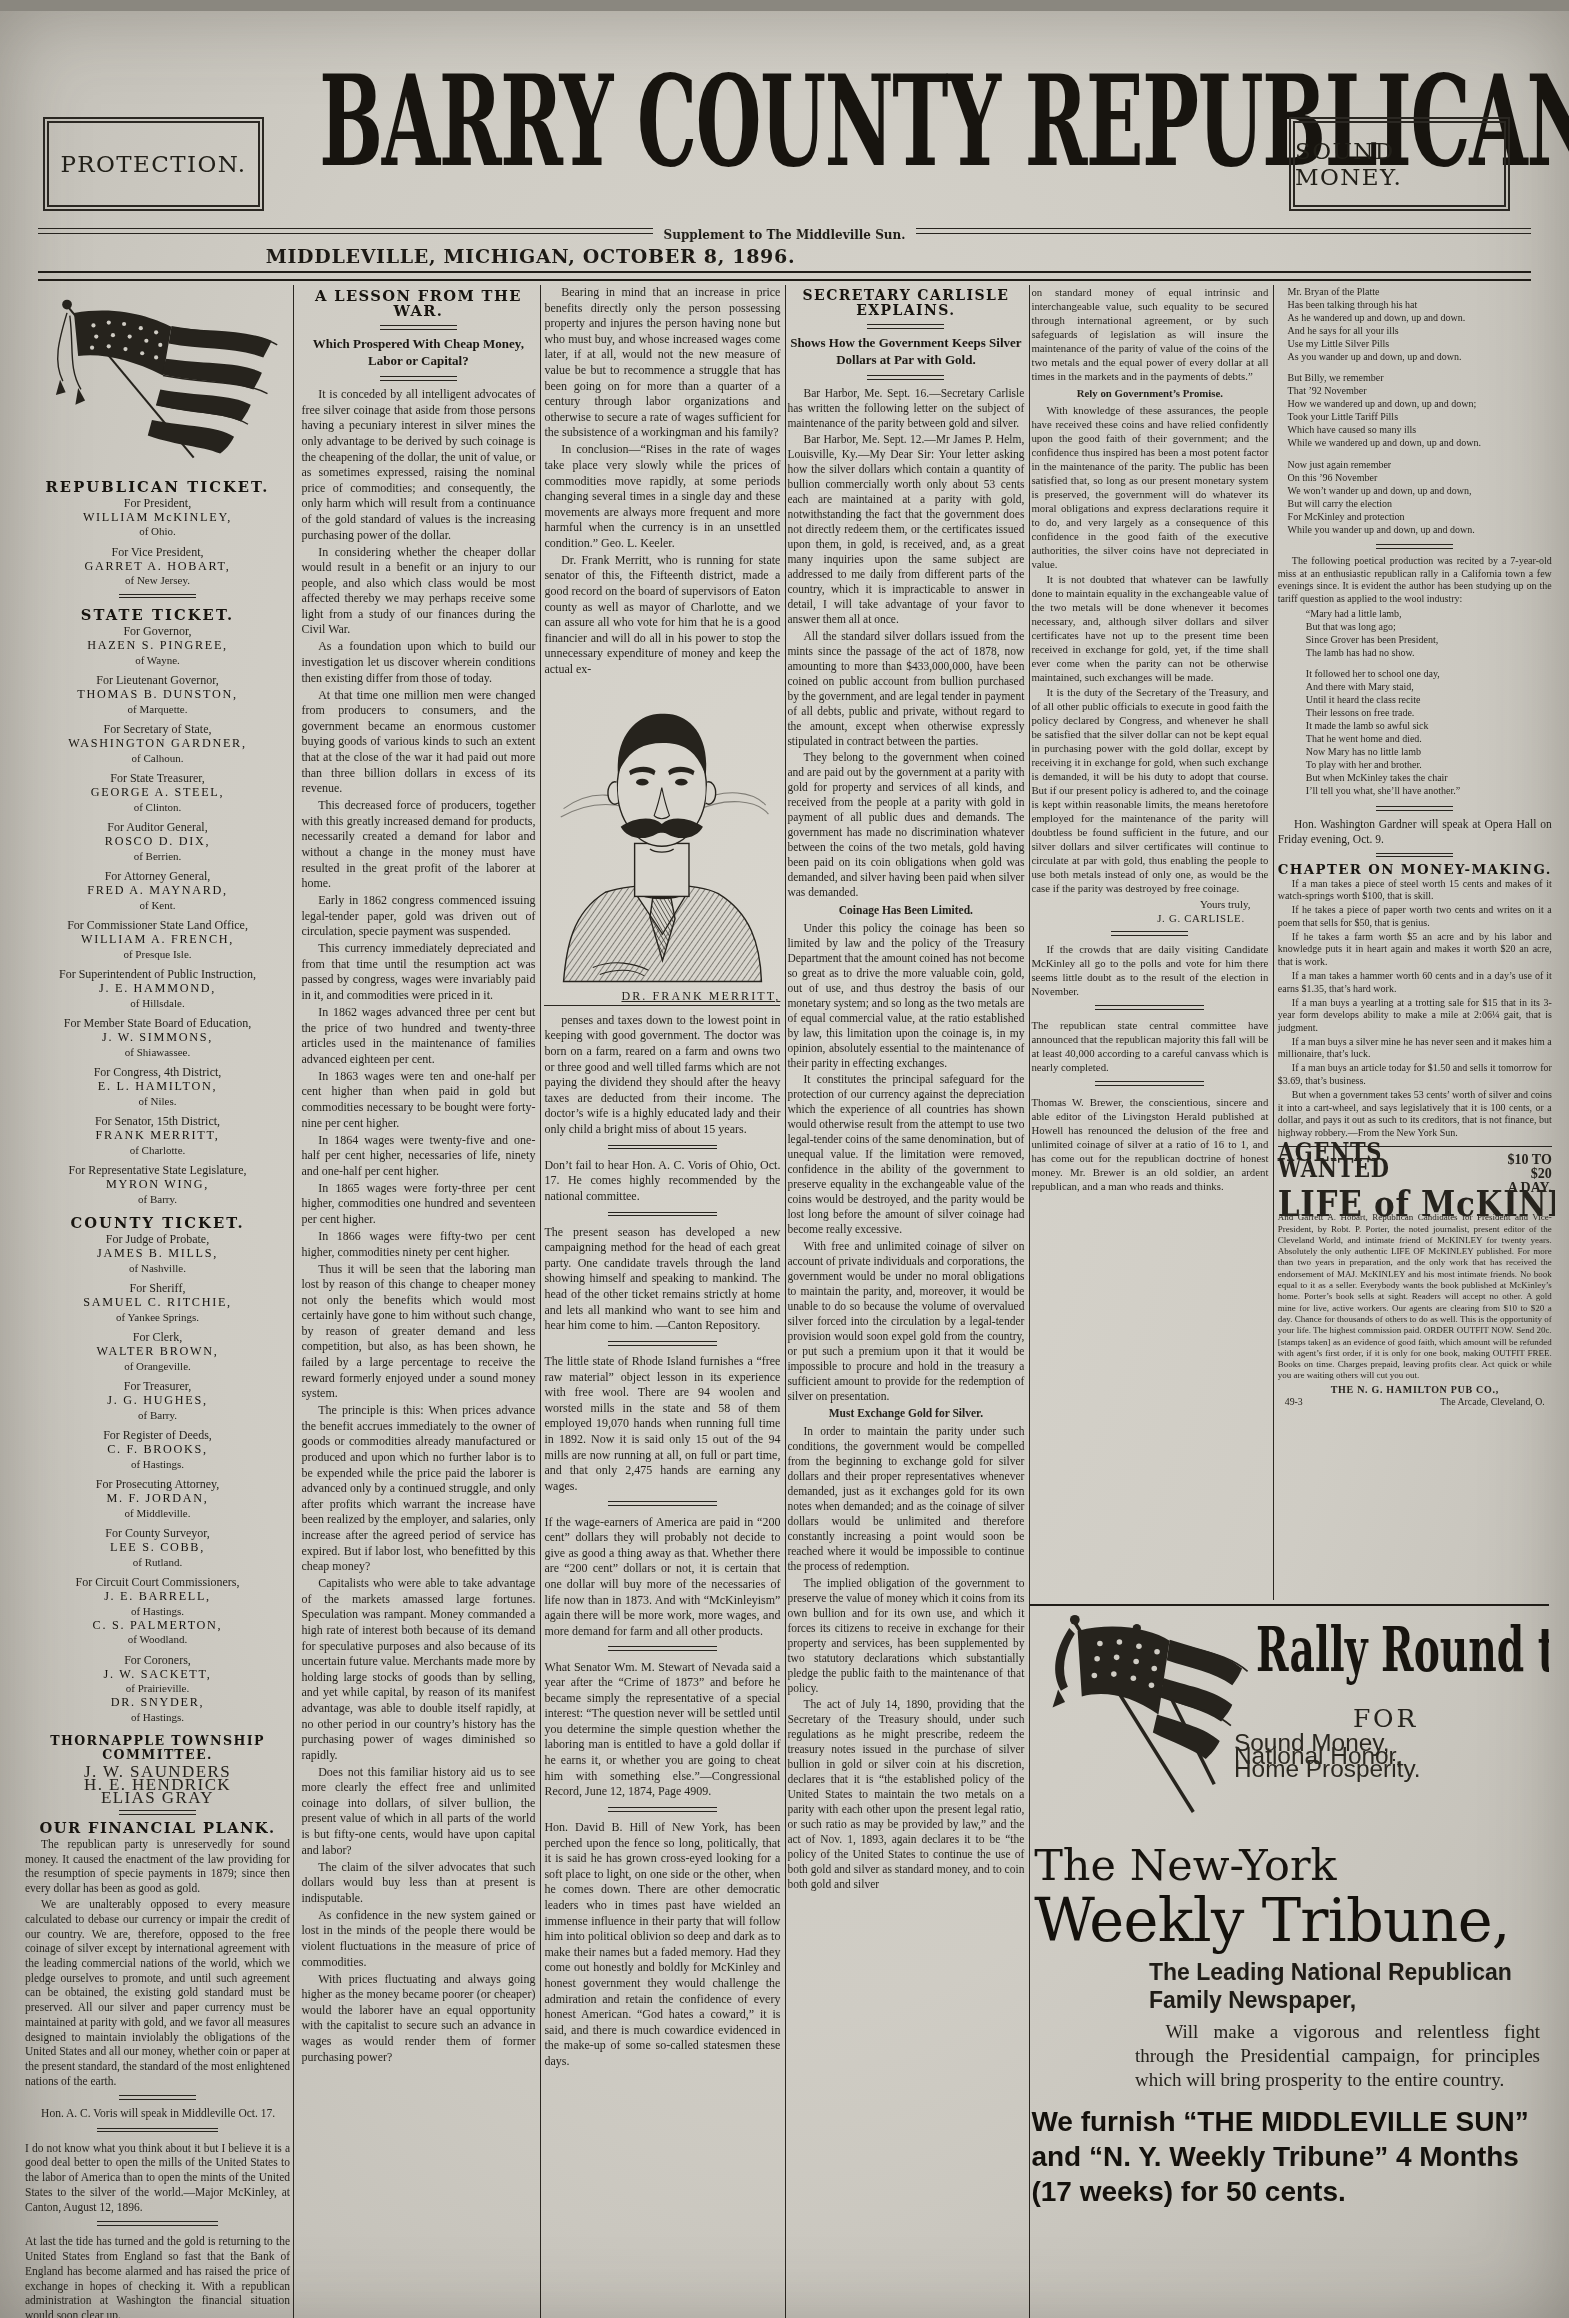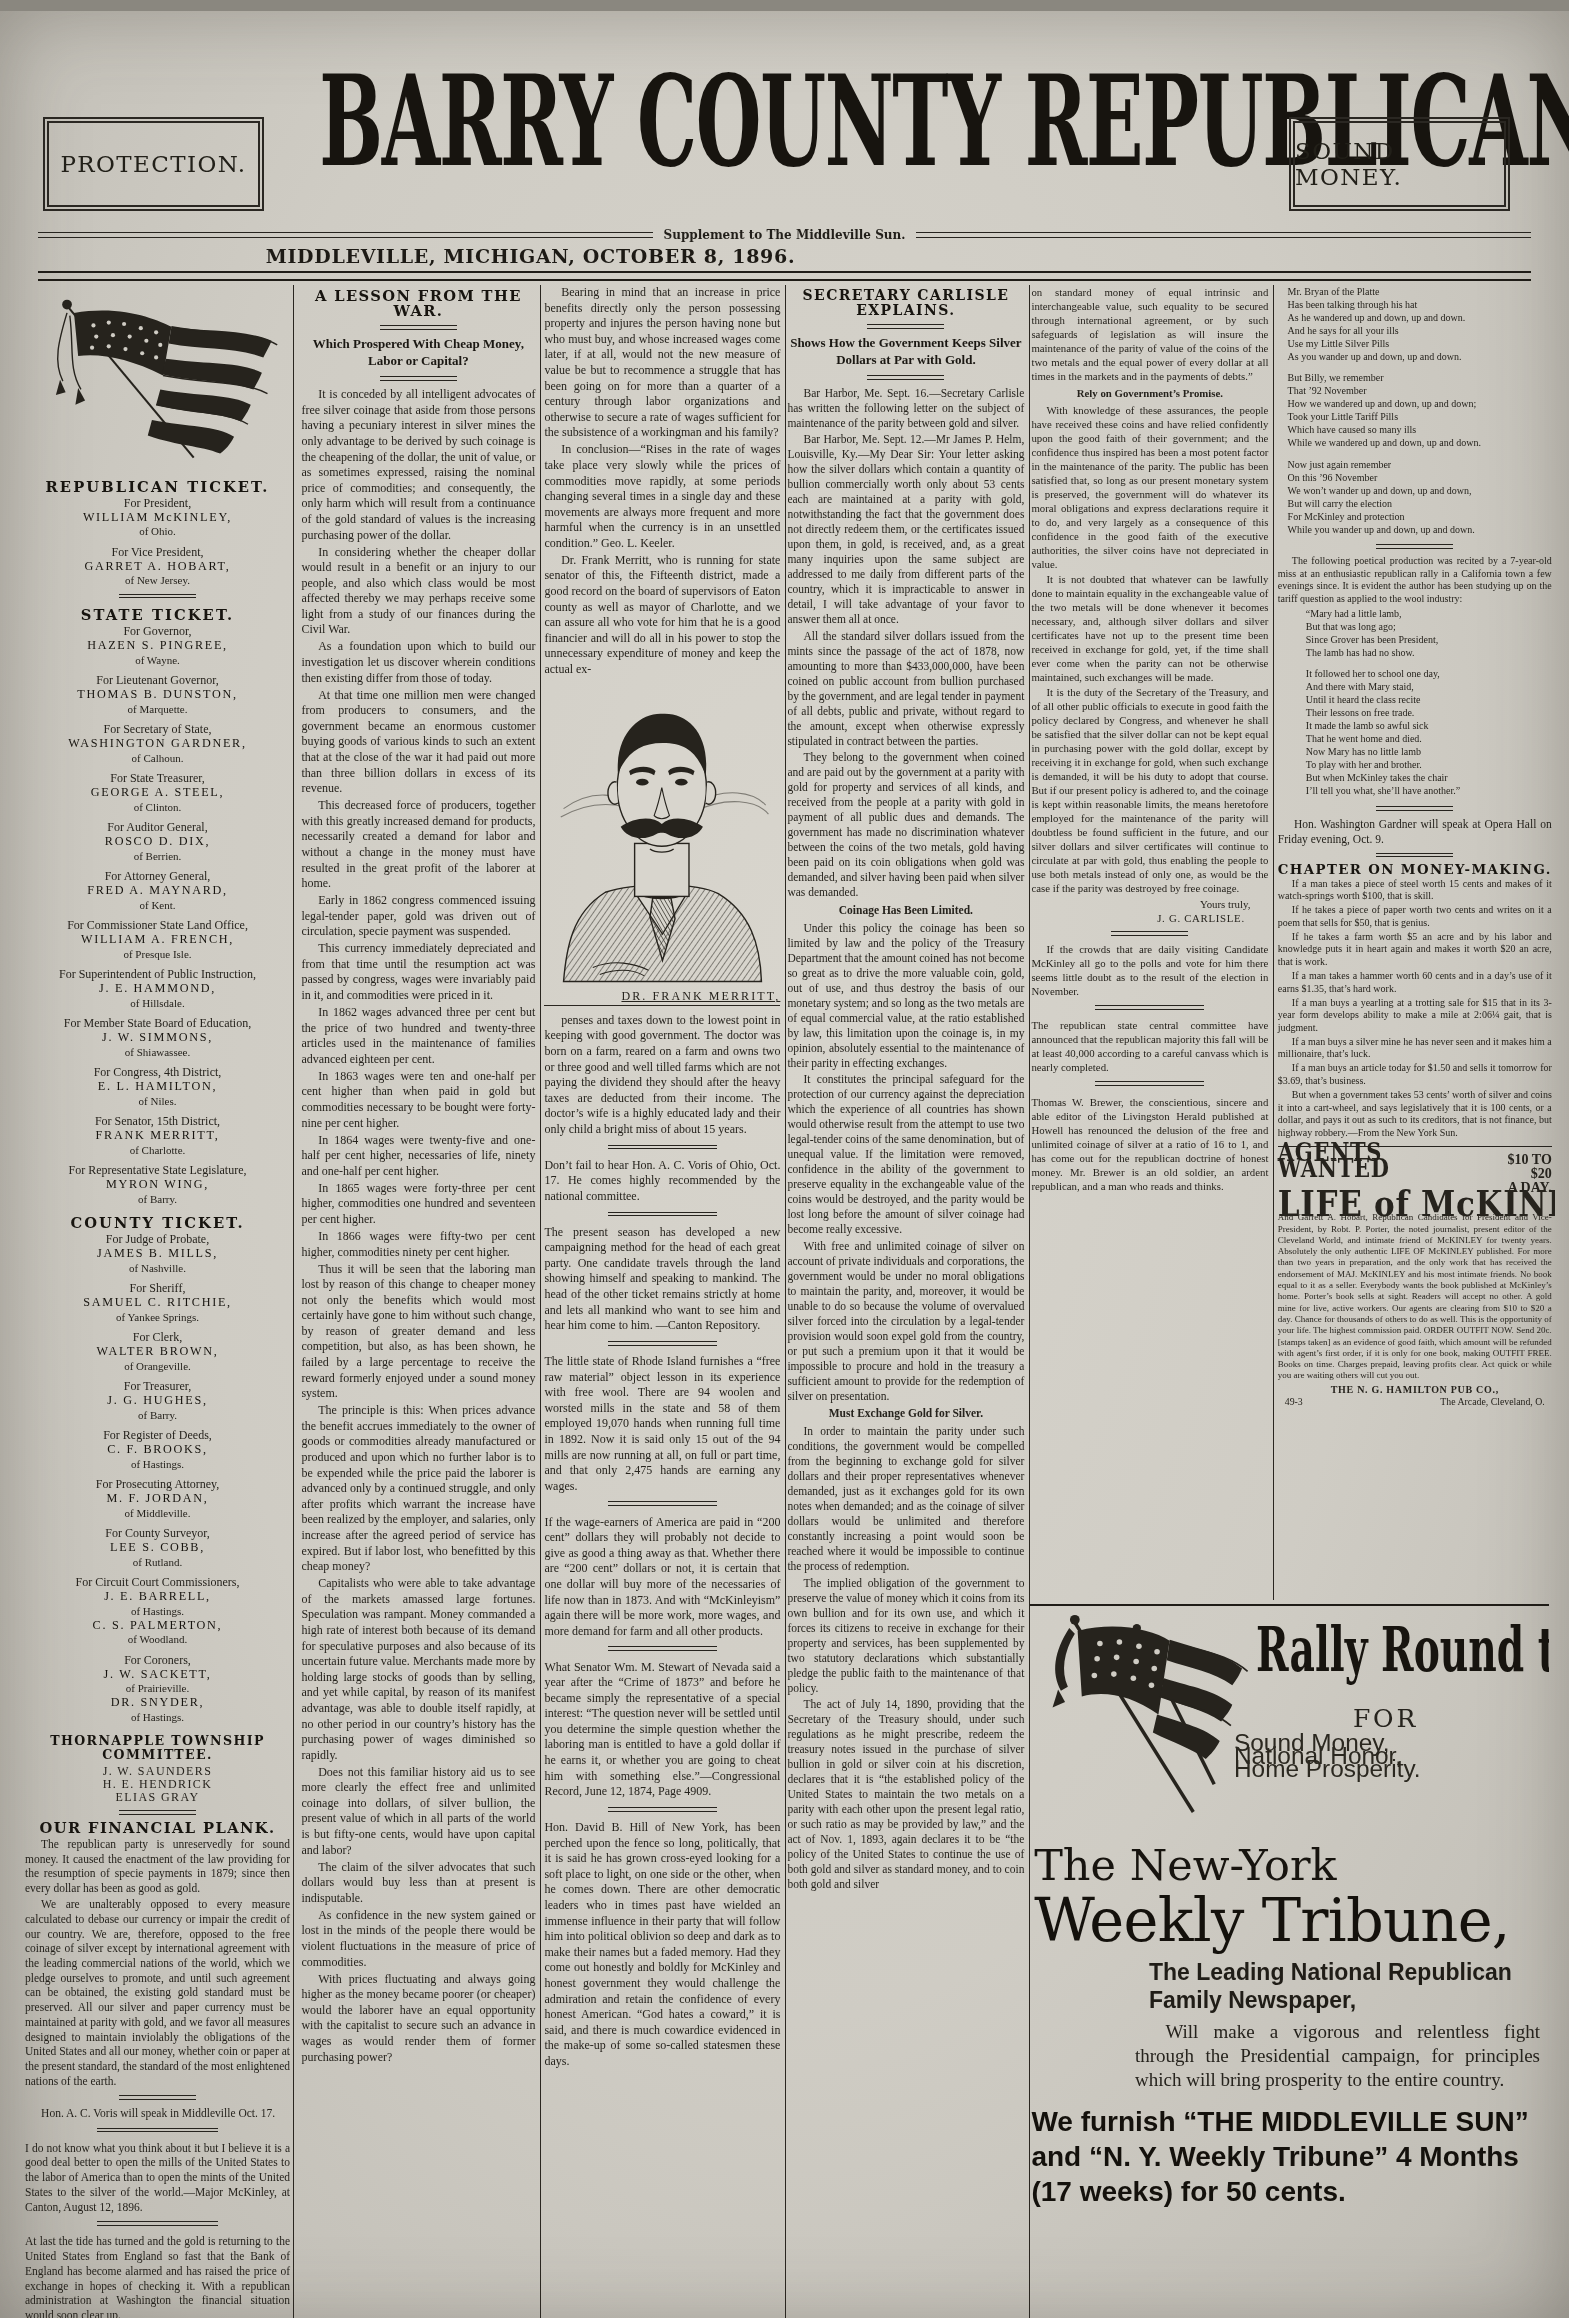--- a/index.html
+++ b/index.html
@@ -8,21 +8,21 @@
     color:#26231d;font-family:"Liberation Serif", serif;
     box-shadow:inset 0 0 84px rgba(60,55,45,.35);}
   
   .slogan-box{position:absolute;top:106px;height:82px;border:6.3px double #2a2722;display:flex;align-items:center;justify-content:center;
     font-family:"DejaVu Serif",serif;font-size:23px;letter-spacing:1.4px;color:#222019;}
   .slogan-box.left{left:43px;width:209px;}
   .slogan-box.right{left:1289px;width:209px;}
   .masthead{position:absolute;left:279px;top:67px;width:1005px;margin:0;text-align:center;
     font-family:"DejaVu Serif",serif;font-weight:700;font-size:82px;letter-spacing:-1.4px;color:#17140f;
     transform:scale(0.92,1.52);transform-origin:50% 60%;white-space:nowrap;}
-  .supp-row{position:absolute;left:38px;top:217px;width:1493px;display:flex;align-items:center;gap:11px;}
+  .supp-row{position:absolute;left:38px;top:217px;width:1493px;display:flex;gap:11px;}
   .hrule{flex:1;height:4.2px;border-top:1.4px solid #26231e;border-bottom:1.4px solid #26231e;}
   .supp-text{font-family:"DejaVu Serif",serif;font-size:12px;font-weight:700;color:#221f1a;white-space:nowrap;}
   .dateline{position:absolute;left:0;top:234px;width:1061px;text-align:center;font-family:"DejaVu Serif",serif;
     font-size:19px;font-weight:600;letter-spacing:0.7px;color:#1d1a15;}
   .thick-rule{position:absolute;left:38px;top:260px;width:1493px;height:6.3px;border-top:2.1px solid #1f1c17;border-bottom:2.1px solid #1f1c17;}
   
   .col{position:absolute;top:274px;overflow:hidden;text-align:justify;}
   .c1{left:25px;width:265px;height:2044px;border-right:1.4px solid #2a2620;padding-right:2.8px;font-size:11.5px;line-height:14.7px;text-align:center;}
   .c2{left:300px;width:234px;height:2044px;border-right:1.4px solid #2a2620;padding:0 4.2px 0 1.4px;font-size:12px;line-height:15.6px;}
   .c3{left:543px;width:236px;height:2044px;border-right:1.4px solid #2a2620;padding:0 4.2px 0 1.4px;font-size:12px;line-height:15.6px;}
@@ -35,21 +35,21 @@
   .art-sub{margin:5.6px 0 1.4px;text-align:center;font-weight:700;font-size:13px;line-height:16.7px;color:#1b1813;}
   .in-sub{text-align:center;font-weight:700;text-indent:0;margin:2.8px 0;}
   .rule2{width:77px;height:2.8px;margin:6.3px auto;border-top:0.7px solid #26231e;border-bottom:0.7px solid #26231e;}
   .rules-between > .para + .para::before{content:"";display:block;width:46%;height:2.8px;margin:7px auto 8.4px;
     border-top:0.7px solid #26231e;border-bottom:0.7px solid #26231e;}
   
   .tk{margin:0 0 6.3px;text-align:center;}
   .tk-office{font-size:12px;line-height:14px;}
   .tk-name{font-size:12.2px;line-height:14.7px;letter-spacing:1.7px;color:#17140f;}
   .tk-place{font-size:11px;line-height:14px;}
-  .committee-names{text-align:center;letter-spacing:1.4px;font-size:12px;line-height:18px;}
+  .committee-names{text-align:center;letter-spacing:1.4px;font-size:17px;line-height:18px;}
   .c1 .para{text-align:justify;}
   .flag-wrap{margin:7px 0 4.2px;}
   
   .portrait-wrap{margin:5.6px auto 1.4px;text-align:center;}
   .portrait-caption{text-align:right;letter-spacing:2.1px;font-size:12px;margin:1.4px 0 7px;border-bottom:0.7px solid #2a2620;padding-bottom:0;text-decoration:underline;}
   
   .stanza{margin:0 0 8.4px 9.8px;text-align:left;}
   .poem-line{padding-left:24px;text-indent:-24px;line-height:13px;}
   .sig{text-align:right;padding-right:18px;margin:1.4px 0 5.6px;}
   .sig-name{padding-right:5.6px;letter-spacing:0.7px;}

